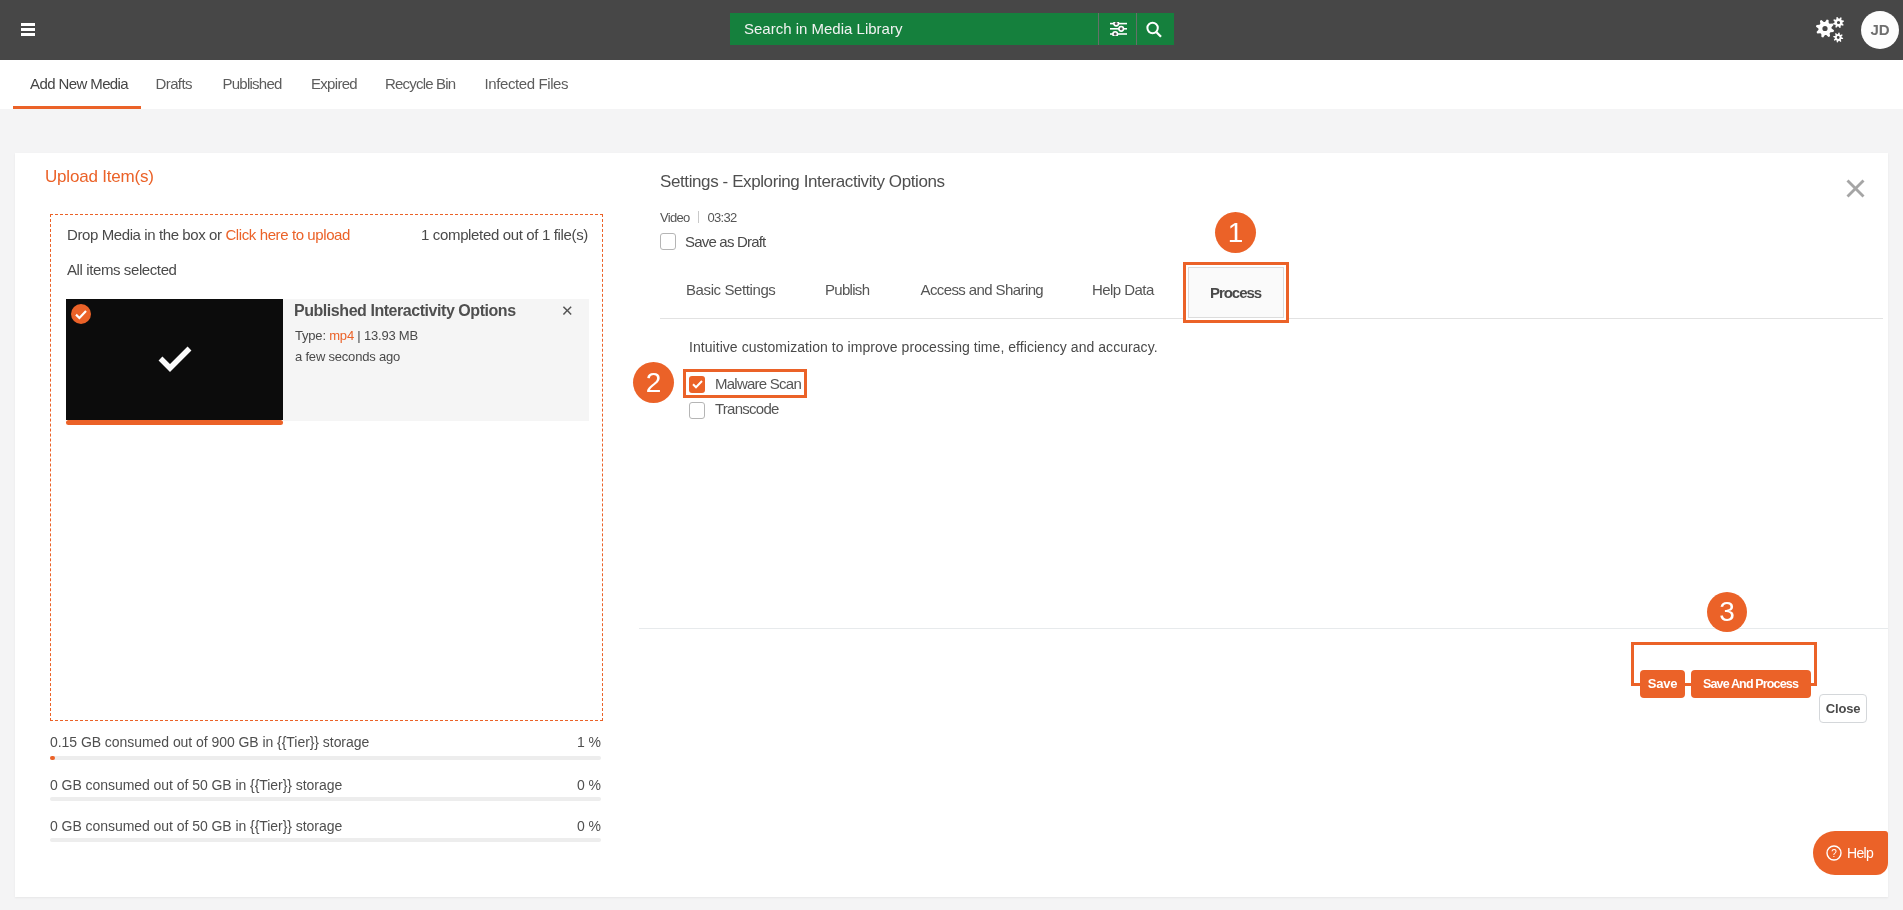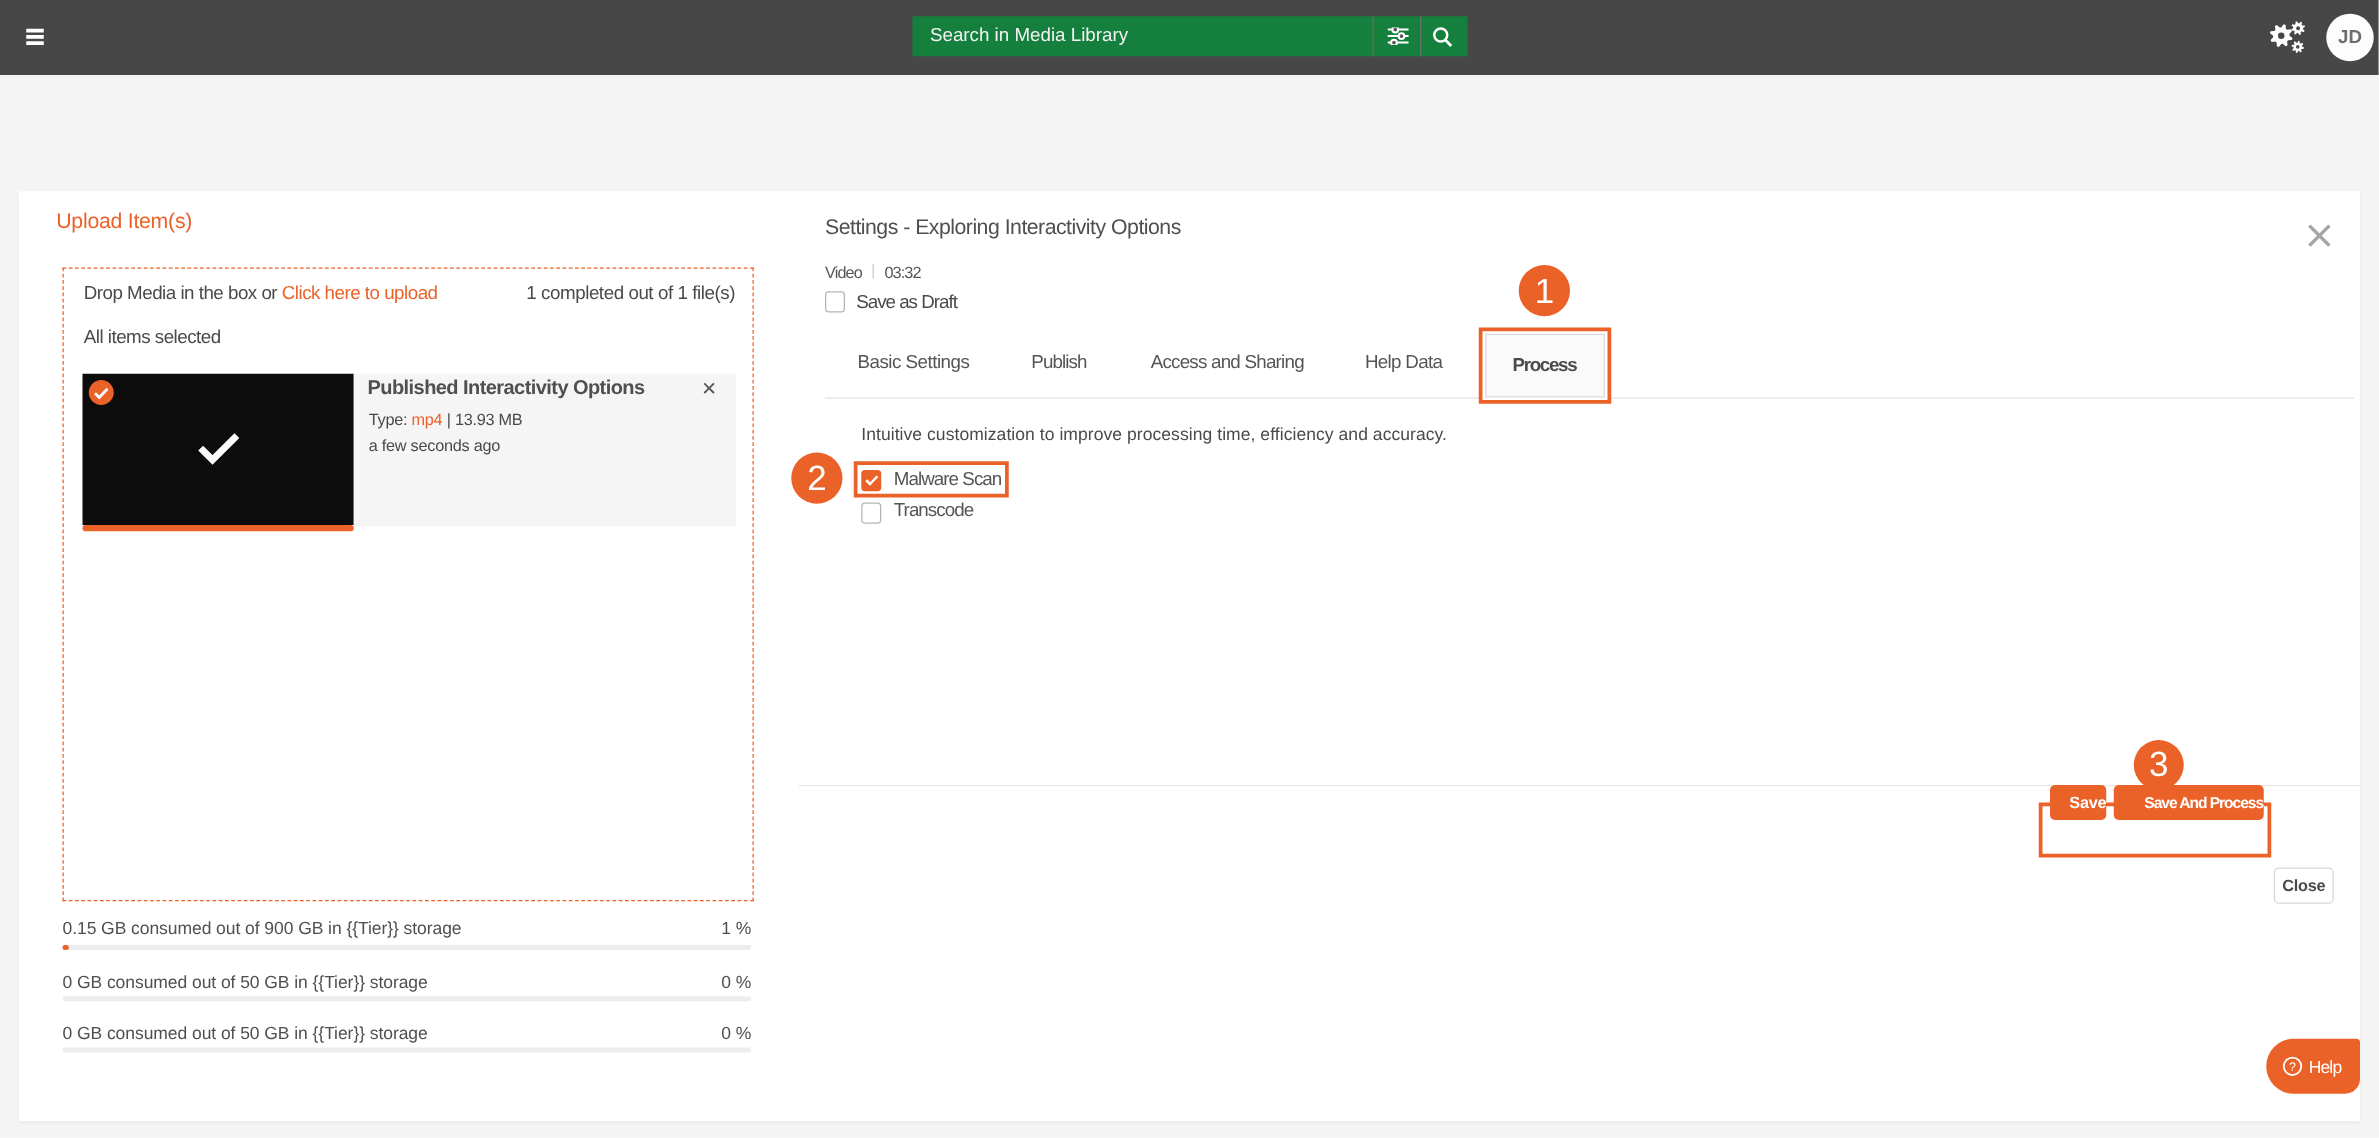--- a/index.html
+++ b/index.html
@@ -49,21 +49,21 @@
   #tabsline { position:absolute; left:660px; top:317.5px; width:1223px; height:1px; background:#e2e2e2; }
   #processbox { position:absolute; left:1183px; top:262px; width:106px; height:60.5px; border:3.5px solid #eb6228; background:#fff; }
   #processtab { position:absolute; left:1.5px; top:1.5px; width:96px; height:51px; background:#fafafa; border:1px solid #dcdcdc; color:#4a4a4a; font-weight:bold; font-size:15px; letter-spacing:-1.05px; text-align:center; line-height:49px; }
   #bodytext { position:absolute; left:689px; top:339px; font-size:14px; letter-spacing:0.05px; color:#4a4a4a; }
   #malwarebox { position:absolute; left:682.5px; top:368.5px; width:124px; height:29px; border:3.2px solid #eb6228; background:#fff; }
   #malwarecb { position:absolute; left:689px; top:375.5px; width:16px; height:17px; background:#eb6228; border-radius:3px; }
   #malwarelabel { position:absolute; left:715px; top:375px; font-size:15px; letter-spacing:-0.75px; color:#555; }
   #translabel { position:absolute; left:715px; top:400px; font-size:15px; letter-spacing:-0.75px; color:#555; }
   #btndivider { position:absolute; left:639px; top:627.5px; width:1249px; height:1px; background:#e7eaec; }
   #btnbox { position:absolute; left:1631px; top:642px; width:186px; height:44px; border:3.2px solid #eb6228; }
-  .obtn { position:absolute; top:628px; height:28px; background:#eb6228; border-radius:4px; color:#fff; font-weight:bold; font-size:13px; text-align:right; line-height:28px; letter-spacing:-0.2px; }
+  .obtn { position:absolute; top:670px; height:28px; background:#eb6228; border-radius:4px; color:#fff; font-weight:bold; font-size:13px; text-align:center; line-height:28px; letter-spacing:-0.2px; }
   #closebtn { position:absolute; left:1819px; top:649.5px; width:48px; height:29px; background:#fff; border:1px solid #d4d7da; border-radius:4px; color:#4a4a4a; font-weight:bold; font-size:13px; text-align:center; line-height:27px; letter-spacing:-0.2px;margin-top:44px; }
   #helpbtn { position:absolute; left:1813px; top:831px; width:75px; height:44px; background:#eb6228; border-radius:22px 3px 12px 22px; color:#fff; }
   #helptext { position:absolute; left:34px; top:14px; font-size:14px; letter-spacing:-0.7px; }
 </style>
 </head>
 <body>
 <div id="app">
 
   <div id="topbar">
     <div class="hbar" style="top:23px"></div>
@@ -93,20 +93,29 @@
 
     <svg class="abs" style="left:1815px;top:16px" width="30" height="28" viewBox="0 0 30 28">
       <path fill="#fff" fill-rule="evenodd" d="M19.02,14.33 L18.49,16.05 L15.47,16.19 L14.65,17.18 L15.08,20.17 L13.49,21.01 L11.26,18.98 L9.98,19.10 L8.17,21.52 L6.45,20.99 L6.31,17.97 L5.32,17.15 L2.33,17.58 L1.49,15.99 L3.52,13.76 L3.40,12.48 L0.98,10.67 L1.51,8.95 L4.53,8.81 L5.35,7.82 L4.92,4.83 L6.51,3.99 L8.74,6.02 L10.02,5.90 L11.83,3.48 L13.55,4.01 L13.69,7.03 L14.68,7.85 L17.67,7.42 L18.51,9.01 L16.48,11.24 L16.60,12.52 Z M12.60,12.50 A2.60,2.60 0 1 0 7.40,12.50 A2.60,2.60 0 1 0 12.60,12.50 Z"></path>
       <path fill="#fff" fill-rule="evenodd" d="M28.66,8.68 L28.13,9.65 L26.24,9.28 L25.64,9.76 L25.61,11.69 L24.55,12.00 L23.47,10.40 L22.71,10.32 L21.32,11.66 L20.35,11.13 L20.72,9.24 L20.24,8.64 L18.31,8.61 L18.00,7.55 L19.60,6.47 L19.68,5.71 L18.34,4.32 L18.87,3.35 L20.76,3.72 L21.36,3.24 L21.39,1.31 L22.45,1.00 L23.53,2.60 L24.29,2.68 L25.68,1.34 L26.65,1.87 L26.28,3.76 L26.76,4.36 L28.69,4.39 L29.00,5.45 L27.40,6.53 L27.32,7.29 Z M25.10,6.50 A1.60,1.60 0 1 0 21.90,6.50 A1.60,1.60 0 1 0 25.10,6.50 Z"></path>
       <path fill="#fff" fill-rule="evenodd" d="M28.18,22.00 L27.98,22.96 L26.20,23.11 L25.82,23.66 L26.36,25.37 L25.55,25.91 L24.18,24.76 L23.53,24.88 L22.70,26.48 L21.74,26.28 L21.59,24.50 L21.04,24.12 L19.33,24.66 L18.79,23.85 L19.94,22.48 L19.82,21.83 L18.22,21.00 L18.42,20.04 L20.20,19.89 L20.58,19.34 L20.04,17.63 L20.85,17.09 L22.22,18.24 L22.87,18.12 L23.70,16.52 L24.66,16.72 L24.81,18.50 L25.36,18.88 L27.07,18.34 L27.61,19.15 L26.46,20.52 L26.58,21.17 Z M24.60,21.50 A1.40,1.40 0 1 0 21.80,21.50 A1.40,1.40 0 1 0 24.60,21.50 Z"></path>
     </svg>
 
     <div class="abs" style="left:1861px;top:11px;width:38px;height:38px;border-radius:50%;background:#fdfdfd;color:#6e6e6e;font-weight:bold;font-size:15px;text-align:center;line-height:38px;letter-spacing:0;">JD</div>
   </div>
 
+  <div id="tabbar">
+    <div class="ttab" style="left:30px;color:#454545;letter-spacing:-0.6px">Add New Media</div>
+    <div class="ttab" style="left:155.5px;letter-spacing:-0.6px">Drafts</div>
+    <div class="ttab" style="left:222.5px;letter-spacing:-0.75px">Published</div>
+    <div class="ttab" style="left:311px;letter-spacing:-0.7px">Expired</div>
+    <div class="ttab" style="left:385px;letter-spacing:-0.8px">Recycle Bin</div>
+    <div class="ttab" style="left:484.5px;letter-spacing:-0.4px">Infected Files</div>
+    <div id="underline"></div>
+  </div>
 
   <div id="card"></div>
 
   <div id="uptitle">Upload Item(s)</div>
   <div id="dashbox"></div>
   <div id="dropline">Drop Media in the box or <span class="orange">Click here to upload</span></div>
   <div id="completed">1 completed out of 1 file(s)</div>
   <div id="allitems">All items selected</div>
   <div id="removeall">✕&nbsp; Remove all</div>
   <div id="thumb">

